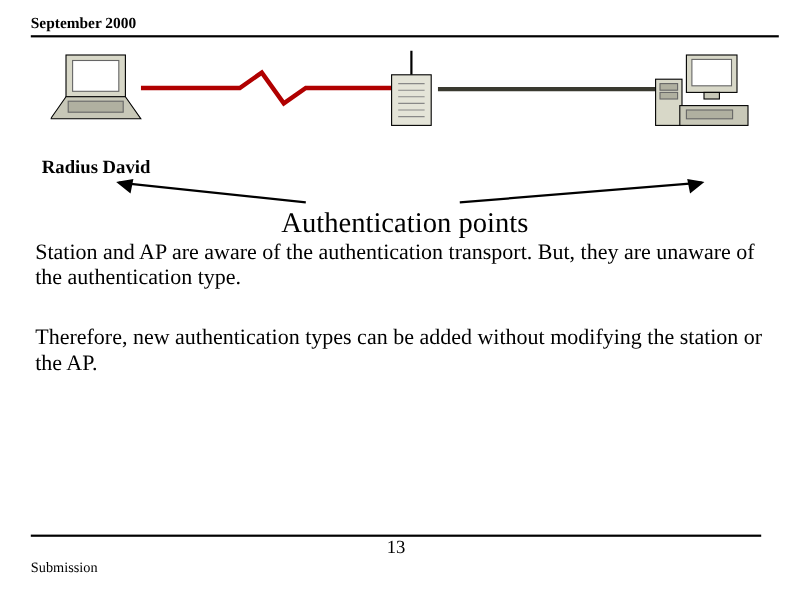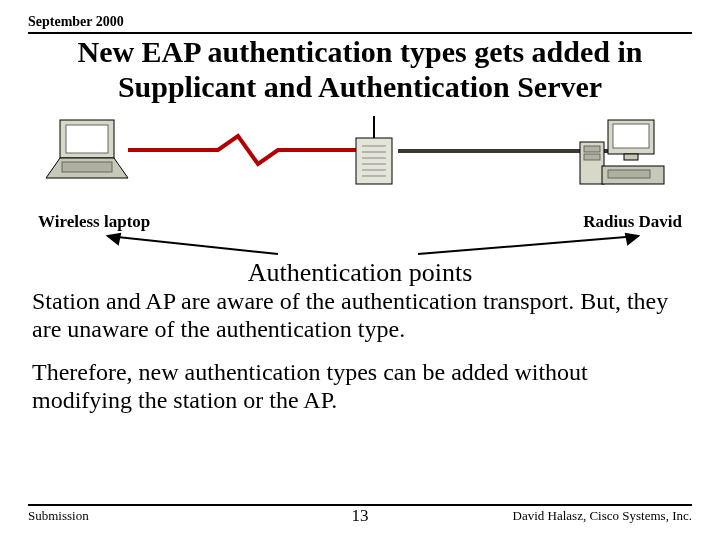--- a/index.html
+++ b/index.html
@@ -1,49 +1,48 @@
 <!DOCTYPE html>
 <html><head>
 <meta charset="utf-8">
 <style>
   * { box-sizing: border-box; margin: 0; padding: 0; }
   body { width: 720px; height: 540px; background: #fff; font-family: "Times New Roman", Times, serif; color: #000; position: relative; overflow: hidden; }
-  .page { padding: 14px 28px 0 28px; }
+  .page { padding: 14px 12px 0 28px; }
   .header-row { display: flex; justify-content: space-between; font-size: 14px; font-weight: bold; }
   .hr-line { border: 0; border-top: 2px solid #000; margin-top: 2px; }
   .title { font-size: 37px; text-align: center; margin-top: 0px; }
   .subtitle { font-size: 30px; font-weight: bold; text-align: center; line-height: 1.15; margin-top: 1px; }
   .diagram { position: relative; height: 110px; margin-top: 4px; }
   .diag-item { position: absolute; }
   .laptop { left: 18px; top: 8px; }
   .ap { left: 316px; top: 8px; }
   .server { right: 18px; top: 8px; }
   .wire-red { position: absolute; stroke: #b00000; stroke-width: 4; fill: none; }
   .wire-dk { position: absolute; stroke: #3a3a30; stroke-width: 4; fill: none; }
   .labels-row { display: flex; justify-content: space-between; font-size: 17px; font-weight: bold; margin-top: -6px; padding: 0 10px 0 10px; }
   .arrows { position: relative; height: 28px; margin-top: 0px; }
   .arrow-line { position: absolute; stroke: #000; stroke-width: 2; fill: #000; }
   .auth-points { text-align: center; font-size: 26px; margin-top: -2px; }
-  .body-text { font-size: 24px; line-height: 1.15; margin-top: 0px; padding: 0 4px; }
-  .para2 { margin-top: 16px; }
+  .body-text { font-size: 20px; line-height: 1.15; margin-top: 0px; padding: 0 4px; }
+  .para2 { margin-top: 32px; }
   .footer-wrap { position: absolute; left: 28px; right: 28px; bottom: 16px; }
   .hr-foot { border: 0; border-top: 2px solid #000; }
-  .footer-row { display: flex; justify-content: space-between; font-size: 13px; margin-top: 2px; }
+  .footer-row { display: flex; justify-content: space-between; font-size: 13px; margin-top: 20px; }
   .footer-center { position: absolute; left: 0; right: 0; text-align: center; font-size: 17px; top: 2px; }
 </style>
 </head>
 <body>
 
 <div class="page">
   <div class="header-row">
     <span>September 2000</span>
   </div>
   <hr class="hr-line">
 
-  <div class="subtitle">New EAP authentication types gets added in Supplicant and Authentication Server</div>
 
   <div class="diagram">
 
     <svg class="wire-red" style="left:100px; top:24px;" width="230" height="40">
       <polyline points="0,18 90,18 110,4 130,32 150,18 230,18"></polyline>
     </svg>
 
     <svg class="wire-dk" style="left:370px; top:38px;" width="220" height="10">
       <line x1="0" y1="5" x2="220" y2="5"></line>
     </svg>
@@ -72,21 +71,20 @@
       <rect x="50" y="38" width="14" height="6" fill="#c8c8b8" stroke="#000"></rect>
       <rect x="6" y="26" width="24" height="42" fill="#d8d8c8" stroke="#000"></rect>
       <rect x="10" y="30" width="16" height="6" fill="#b0b0a0" stroke="#666"></rect>
       <rect x="10" y="38" width="16" height="6" fill="#b0b0a0" stroke="#666"></rect>
       <rect x="28" y="50" width="62" height="18" fill="#c8c8b8" stroke="#000"></rect>
       <rect x="34" y="54" width="42" height="8" fill="#b0b0a0" stroke="#666"></rect>
     </svg>
   </div>
 
   <div class="labels-row">
-    <span>Wireless laptop</span>
     <span>Radius David</span>
   </div>
 
   <div class="arrows">
     <svg class="arrow-line" style="left:10px; top:0;" width="650" height="28">
 
       <line x1="240" y1="22" x2="70" y2="4"></line>
       <polygon points="70,4 82,2 80,12"></polygon>
 
       <line x1="380" y1="22" x2="600" y2="4"></line>
@@ -97,16 +95,15 @@
   <div class="auth-points">Authentication points</div>
 
   <div class="body-text">Station and AP are aware of the authentication transport. But, they are unaware of the authentication type.</div>
   <div class="body-text para2">Therefore, new authentication types can be added without modifying the station or the AP.</div>
 </div>
 
 <div class="footer-wrap">
   <hr class="hr-foot">
   <div class="footer-row">
     <span>Submission</span>
-    <span>David Halasz, Cisco Systems, Inc.</span>
   </div>
   <div class="footer-center">13</div>
 </div>
 
 </body></html>

